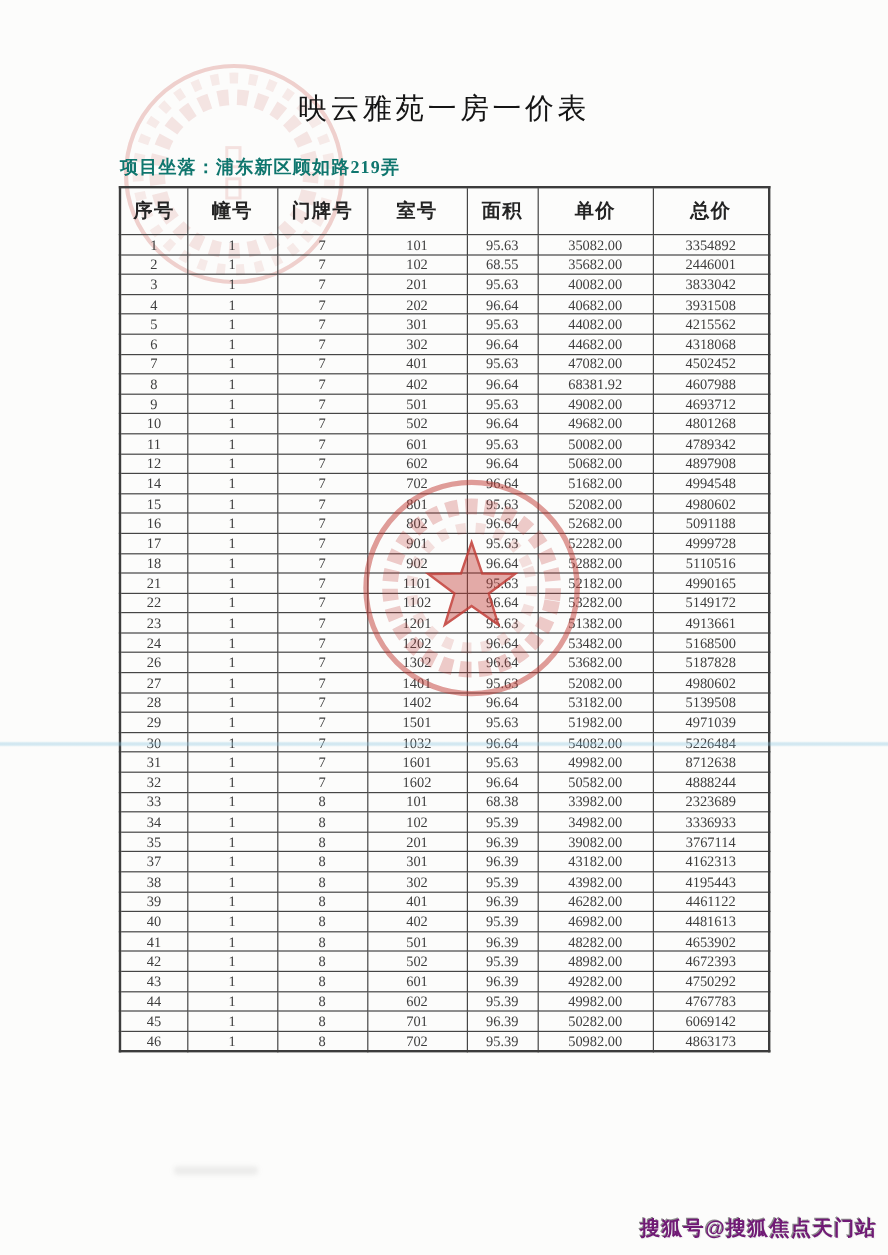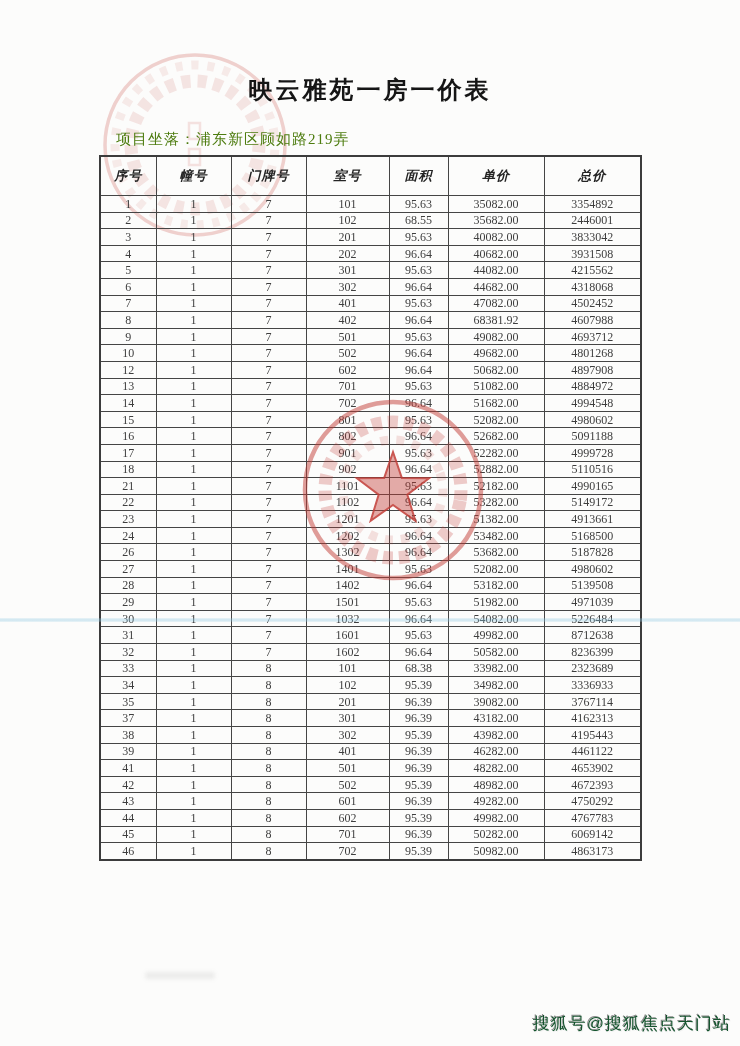--- a/index.html
+++ b/index.html
@@ -13,32 +13,32 @@
     width: 740px; height: 1046px;
     background: #fcfcfb;
     overflow: hidden;
   }
   .doc-title {
     position: absolute;
     left: 0; top: 74px; width: 740px;
     text-align: center;
     font-family: "Liberation Serif", serif;
     font-size: 24px;
-    font-weight: bold;
+    font-weight: normal;
     color: #151515;
     letter-spacing: 3px;
     margin: 0;
   }
   .location-line {
     position: absolute;
-    left: 116px; top: 130px;
+    left: 100px; top: 130px;
     font-family: "Liberation Serif", serif;
     font-size: 15px;
-    font-weight: normal;
-    color: #4d7c0f;
+    font-weight: bold;
+    color: #0f766e;
     letter-spacing: 1px;
     white-space: nowrap;
   }
   table.price-table {
     position: absolute;
     left: 99px; top: 155px;
     width: 541px;
     border-collapse: collapse;
     table-layout: fixed;
     font-family: "Liberation Serif", serif;
@@ -47,25 +47,24 @@
   table.price-table th, table.price-table td {
     border: 1px solid #454545;
     padding: 0;
     text-align: center;
     vertical-align: middle;
     overflow: hidden;
     white-space: nowrap;
   }
   table.price-table thead th {
     height: 38px;
-    font-size: 13px;
+    font-size: 16px;
     font-weight: bold;
     color: #242424;
     letter-spacing: 1px;
-    font-style: italic;
   }
   table.price-table tbody td {
     height: 15.6px;
     font-size: 12px;
     color: #3e3e3e;
     line-height: 1;
   }
   .stamp {
     position: absolute;
     pointer-events: none;
@@ -84,23 +83,23 @@
     left: 145px; top: 972px;
     width: 70px; height: 7px;
     background: rgba(90,90,90,0.10);
     filter: blur(2px);
     border-radius: 3px;
   }
   .watermark {
     position: absolute;
     right: 9px; top: 1012px;
     font-size: 17px;
-    font-weight: normal;
+    font-weight: bold;
     letter-spacing: 1px;
-    color: #14532d;
+    color: #701a75;
     text-shadow: 1px 1px 0 #f2f2f2, -1px -1px 0 #8c8c8c;
     white-space: nowrap;
   }
 </style>
 </head>
 <body>
 
 <div class="page">
 
   <svg class="stamp" style="left:95px; top:45px;" width="210" height="200" viewBox="0 0 210 200">
@@ -225,38 +224,38 @@
         <tr>
           <td>10</td>
           <td>1</td>
           <td>7</td>
           <td>502</td>
           <td>96.64</td>
           <td>49682.00</td>
           <td>4801268</td>
         </tr>
         <tr>
+          <td>11</td>
+          <td>1</td>
+          <td>7</td>
+          <td>601</td>
+          <td>95.63</td>
+          <td>50082.00</td>
+          <td>4789342</td>
+        </tr>
+        <tr>
           <td>12</td>
           <td>1</td>
           <td>7</td>
           <td>602</td>
           <td>96.64</td>
           <td>50682.00</td>
           <td>4897908</td>
         </tr>
         <tr>
-          <td>13</td>
-          <td>1</td>
-          <td>7</td>
-          <td>701</td>
-          <td>95.63</td>
-          <td>51082.00</td>
-          <td>4884972</td>
-        </tr>
-        <tr>
           <td>14</td>
           <td>1</td>
           <td>7</td>
           <td>702</td>
           <td>96.64</td>
           <td>51682.00</td>
           <td>4994548</td>
         </tr>
         <tr>
           <td>15</td>
@@ -384,21 +383,21 @@
           <td>49982.00</td>
           <td>8712638</td>
         </tr>
         <tr>
           <td>32</td>
           <td>1</td>
           <td>7</td>
           <td>1602</td>
           <td>96.64</td>
           <td>50582.00</td>
-          <td>8236399</td>
+          <td>4888244</td>
         </tr>
         <tr>
           <td>33</td>
           <td>1</td>
           <td>8</td>
           <td>101</td>
           <td>68.38</td>
           <td>33982.00</td>
           <td>2323689</td>
         </tr>
@@ -439,20 +438,29 @@
           <td>4195443</td>
         </tr>
         <tr>
           <td>39</td>
           <td>1</td>
           <td>8</td>
           <td>401</td>
           <td>96.39</td>
           <td>46282.00</td>
           <td>4461122</td>
+        </tr>
+        <tr>
+          <td>40</td>
+          <td>1</td>
+          <td>8</td>
+          <td>402</td>
+          <td>95.39</td>
+          <td>46982.00</td>
+          <td>4481613</td>
         </tr>
         <tr>
           <td>41</td>
           <td>1</td>
           <td>8</td>
           <td>501</td>
           <td>96.39</td>
           <td>48282.00</td>
           <td>4653902</td>
         </tr>

